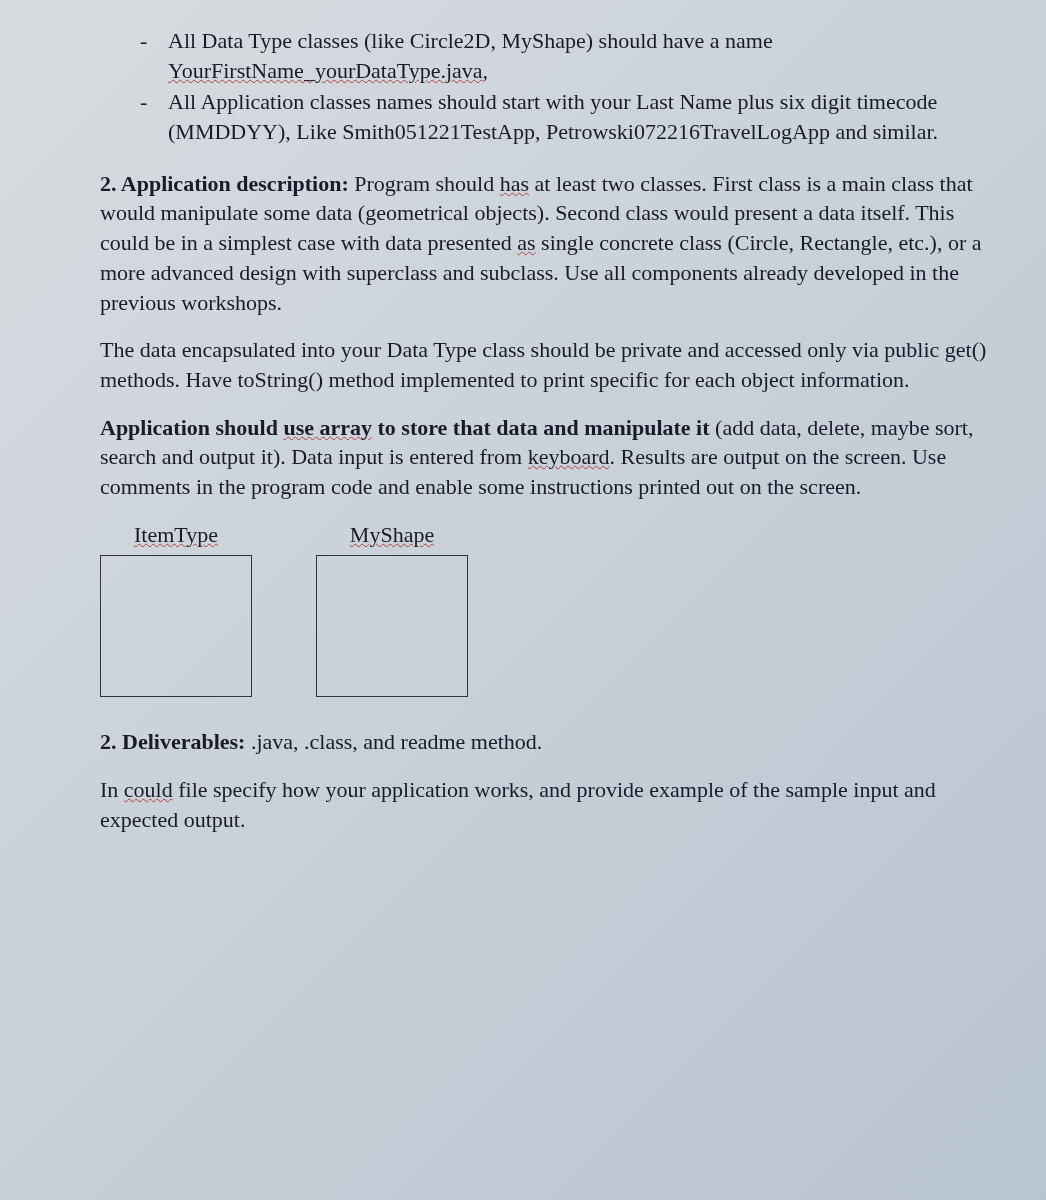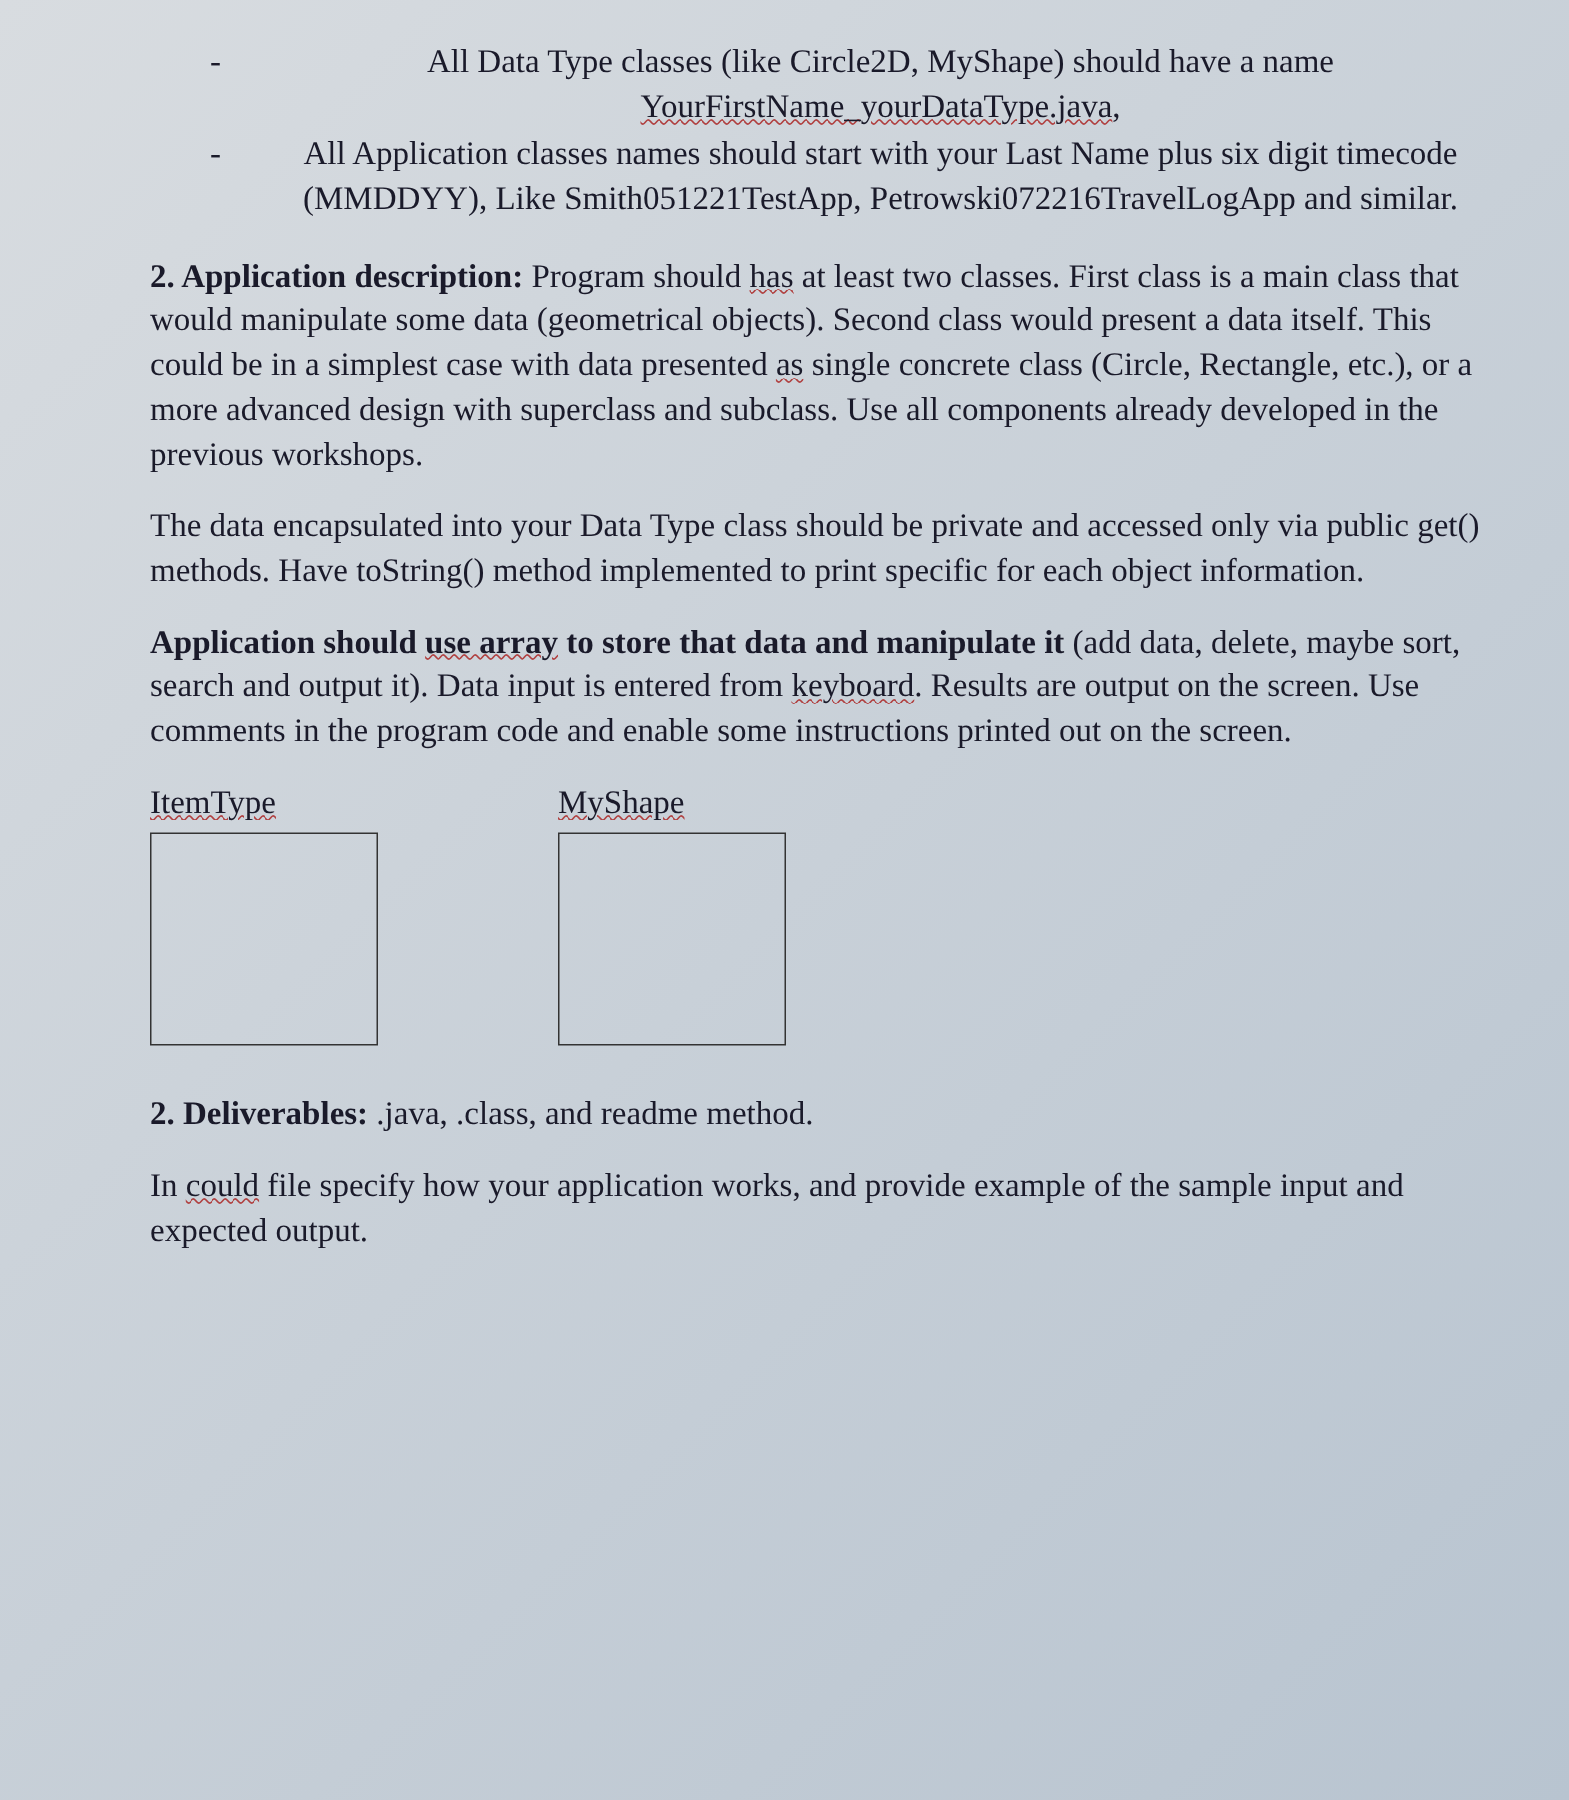--- a/index.html
+++ b/index.html
@@ -29,33 +29,33 @@
   .bold { font-weight: bold; }
   ul.bullets {
     list-style-type: none;
     margin: 18px 0 22px 40px;
     padding: 0;
   }
   ul.bullets li {
     position: relative;
     padding-left: 28px;
     margin-bottom: 2px;
-    text-align: center;
   }
   ul.bullets li::before {
     content: "-";
     position: absolute;
     left: 0;
     top: 0;
   }
   .para { margin: 18px 0; }
   .uml-row {
     display: flex;
-    gap: 120px;
+    gap: 64px;
     margin: 10px 0 30px 0;
+    text-align: center;
   }
   .uml-unit { }
   .uml-label {
     margin-bottom: 6px;
     font-size: 22px;
   }
   .uml-box {
     width: 150px;
     height: 140px;
     border: 1px solid #333;

